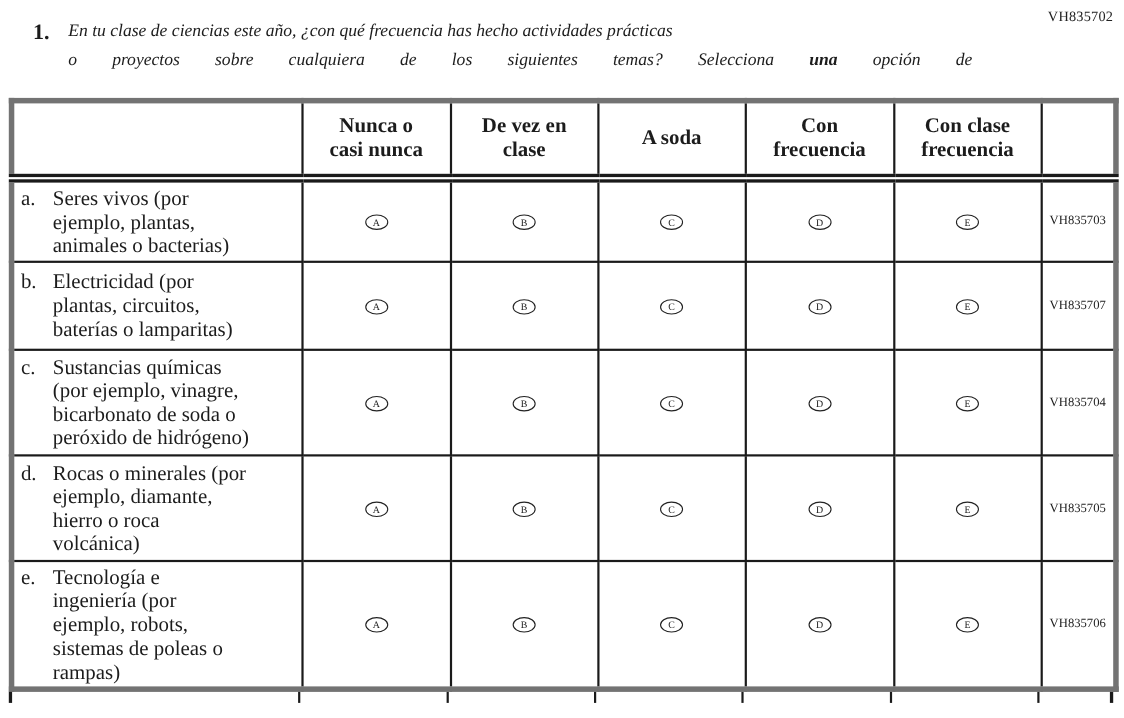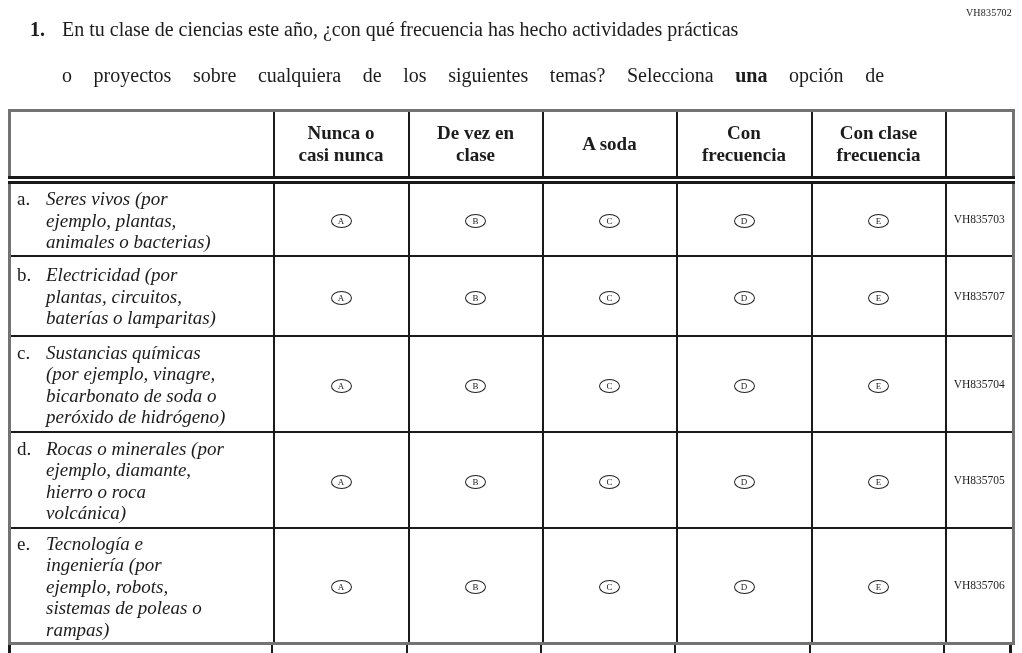--- a/index.html
+++ b/index.html
@@ -3,49 +3,49 @@
 <meta charset="utf-8">
 <style>
   html,body{margin:0;padding:0;}
   body{
     width:1022px;height:653px;position:relative;overflow:hidden;
     background:#ffffff;color:#1c1c1c;
     font-family:"Liberation Serif", serif;
   }
   .top-code{
     position:absolute;top:7px;right:10px;
-    font-size:10px;letter-spacing:.2px;color:#222;
+    font-size:13px;letter-spacing:.2px;color:#222;
   }
   
   .question{margin:16px 0 0 30px;display:flex;}
   .qnum{font-weight:bold;font-size:20px;width:32px;flex:none;line-height:26px;}
-  .qtext{width:822px;font-size:20px;line-height:26px;}
+  .qtext{width:822px;font-size:16px;line-height:26px;font-style:italic;}
   .qline{display:block;}
-  .qline.justify{text-align:justify;text-align-last:justify;margin-top:20px;}
+  .qline.justify{text-align:justify;text-align-last:justify;}
   .b{font-weight:bold;}
   
   .table-wrap{position:relative;margin:21px 0 0 8px;width:1004px;}
   table.matrix{
     border-collapse:collapse;table-layout:fixed;width:1004px;
-    border:3px solid #737373;
+    border:5px solid #737373;
   }
   table.matrix th, table.matrix td{
     border:2px solid #1a1a1a;
     vertical-align:middle;
   }
   table.matrix th{
     font-size:19px;font-weight:bold;text-align:center;
     line-height:22px;padding:6px 2px;height:52px;
     border-bottom:8px double #1a1a1a;
     white-space:pre-line;
   }
   td.label-cell{vertical-align:top;padding:4px 2px 2px 6px;}
   .label-flex{display:flex;font-size:19px;line-height:21.5px;}
   .marker{width:29px;flex:none;}
-  .ltext{flex:1;white-space:pre-line;padding-right:2px;font-style:italic;}
+  .ltext{flex:1;white-space:pre-line;padding-right:2px;}
   td.bubble-cell{text-align:center;}
   .bubble{
     display:inline-flex;align-items:center;justify-content:center;
     width:21px;height:14px;box-sizing:border-box;
     border:1.5px solid #222;border-radius:50%;
     font-size:9px;line-height:1;padding-top:1px;
     font-family:"Liberation Serif", serif;color:#222;
     cursor:pointer;background:#fff;
   }
   td.code-cell{

